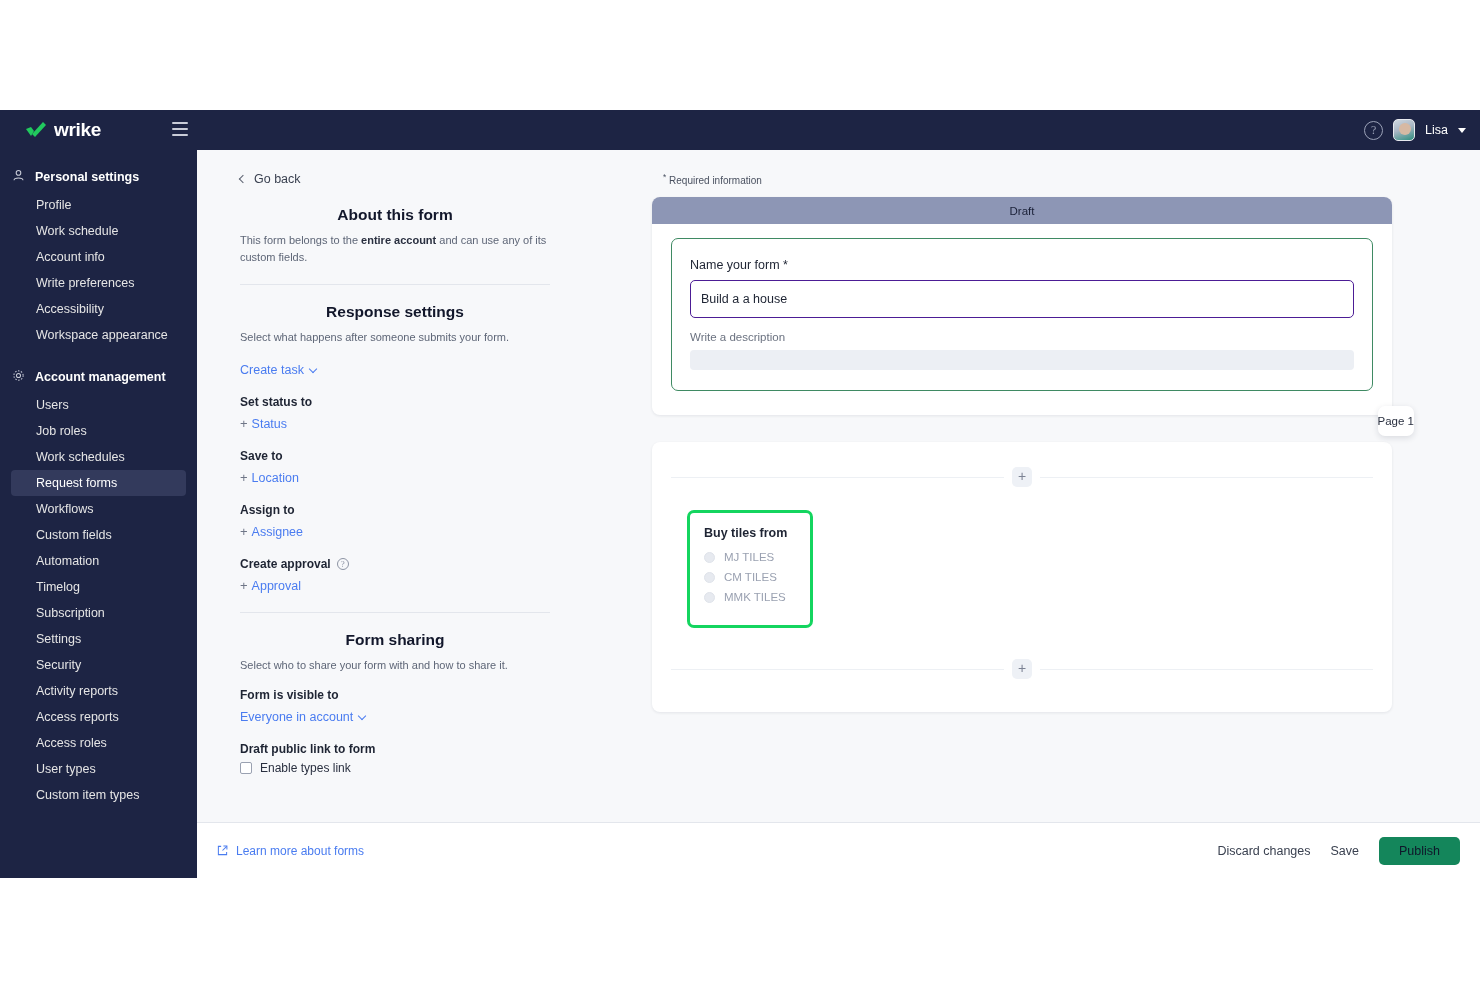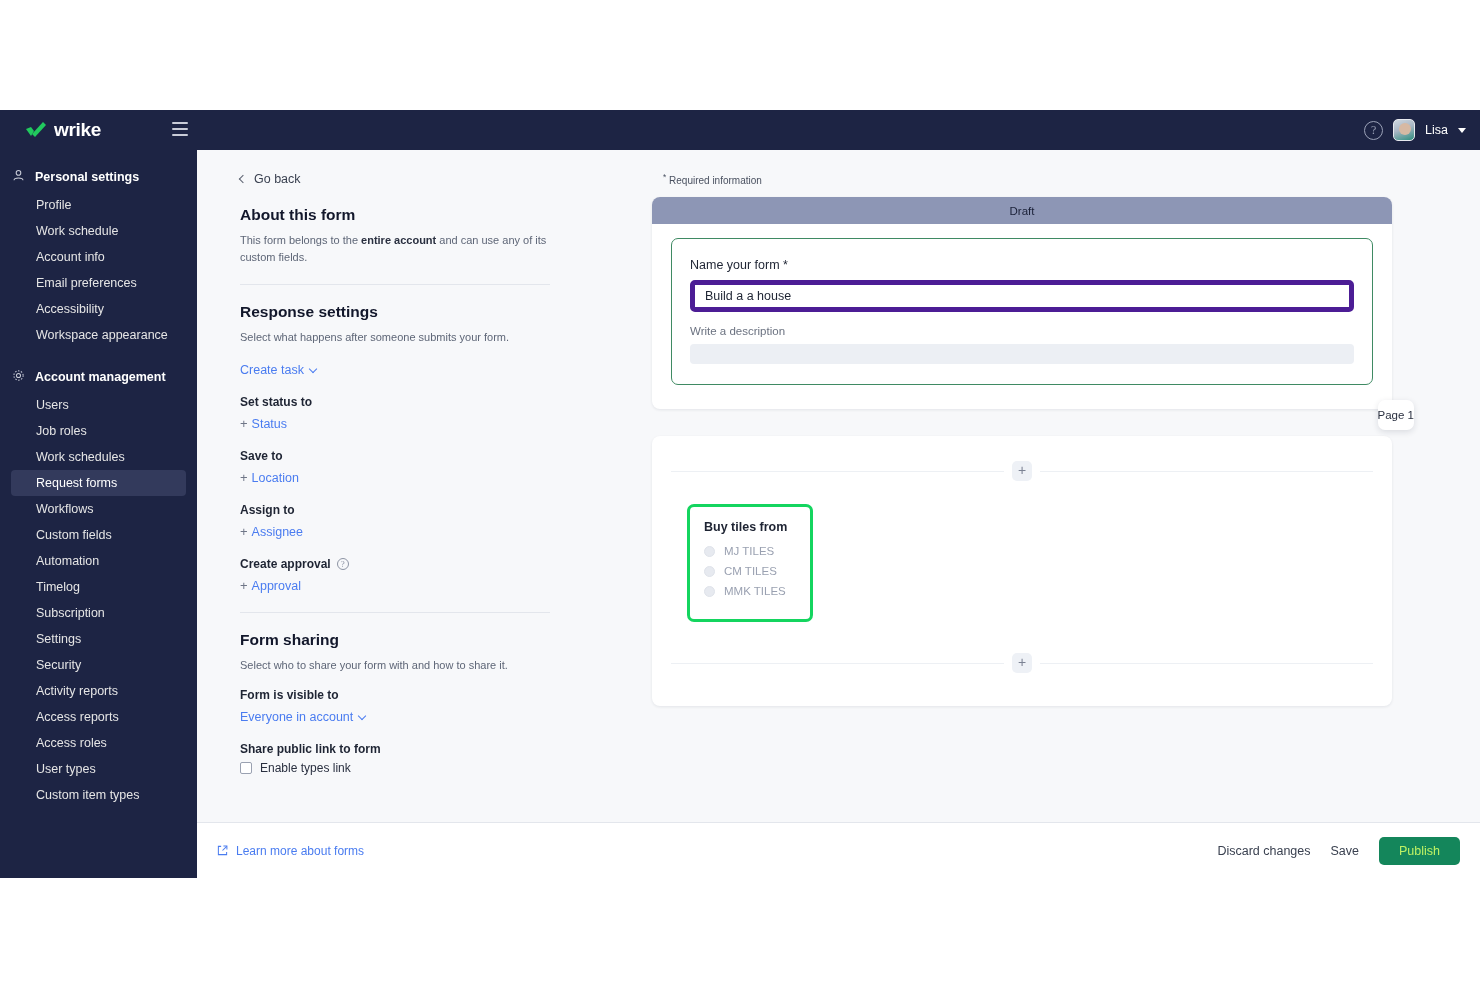--- a/index.html
+++ b/index.html
@@ -91,21 +91,21 @@
   .go-back {
     display: flex; align-items: center; gap: 8px;
     color: #3a4150; font-size: 12.5px; margin-bottom: 20px;
   }
   .chev-left {
     width: 6px; height: 6px; border-left: 1.4px solid #5b6270;
     border-bottom: 1.4px solid #5b6270; transform: rotate(45deg);
     margin-top: 0px;
   }
   .pane-h {
-    font-size: 15.5px; font-weight: bold; color: #12172b; margin-bottom: 8px;
+    font-size: 15.5px; font-weight: bold; color: #12172b; margin-bottom: 8px; text-align: center;
   }
   .pane-sub {
     font-size: 11px; color: #5e6677; line-height: 1.55; margin-bottom: 14px;
   }
   .pane-sub b { color: #2a3040; font-weight: bold; }
   .divider { height: 1px; background: #e3e6ec; margin: 18px 0; }
   .link-blue { color: #4a7cf0; font-size: 12.5px; display: inline-flex; align-items: center; gap: 6px; }
   .chev-down-blue {
     width: 6px; height: 6px; border-right: 1.4px solid #4a7cf0;
     border-bottom: 1.4px solid #4a7cf0; transform: rotate(45deg);
@@ -145,21 +145,21 @@
     height: 27px; background: #8d96b5; color: #1b2138;
     font-size: 11.5px; display: flex; align-items: center; justify-content: center;
   }
   .card-body { padding: 14px 19px 24px 19px; }
   .name-block {
     border: 1.5px solid #3f8a63; border-radius: 7px;
     padding: 19px 18px 20px 18px;
   }
   .name-label { font-size: 12.5px; color: #1e2433; margin-bottom: 8px; }
   .name-input {
-    width: 100%; height: 32px; border: 5px solid #4c1d95;
+    width: 100%; height: 38px; border: 1px solid #4c1d95;
     border-radius: 5px; background: #fff;
     font-size: 12.5px; color: #1e2433; padding: 0 10px;
     font-family: "Liberation Sans", sans-serif;
   }
   .desc-label { font-size: 11.5px; color: #6b7280; margin: 13px 0 7px 0; }
   .desc-box { height: 20px; background: #eceff4; border-radius: 4px; }
 
   
   .q-card {
     position: relative; background: #ffffff; border-radius: 8px;
@@ -206,21 +206,21 @@
     display: flex; align-items: center; gap: 8px;
     margin-left: 20px; color: #4a7cf0; font-size: 12px;
   }
   .ext-icon { width: 11px; height: 11px; }
   .footer-right {
     margin-left: auto; margin-right: 20px;
     display: flex; align-items: center; gap: 20px;
   }
   .btn-text { font-size: 12.5px; color: #3a4150; }
   .btn-publish {
-    background: #14865b; color: #bef264; font-size: 12.5px;
+    background: #14865b; color: #0f172a; font-size: 12.5px;
     border-radius: 5px; padding: 7px 20px; border: none;
     font-family: "Liberation Sans", sans-serif;
   }
 </style>
 </head>
 <body>
 
 <div id="app">
 
   <div class="topbar">
@@ -253,21 +253,21 @@
         <svg width="13" height="13" viewBox="0 0 14 14">
           <circle cx="7" cy="4.2" r="2.5" fill="none" stroke="#c9ccd8" stroke-width="1.1"></circle>
           <path d="M2.2 12 C2.2 8.8 11.8 8.8 11.8 12" fill="none" stroke="#c9ccd8" stroke-width="1.1"></path>
         </svg>
       </span>
       <span>Personal settings</span>
     </div>
     <div class="side-item">Profile</div>
     <div class="side-item">Work schedule</div>
     <div class="side-item">Account info</div>
-    <div class="side-item">Email preferences</div>
+    <div class="side-item">Write preferences</div>
     <div class="side-item">Accessibility</div>
     <div class="side-item">Workspace appearance</div>
 
     <div class="side-gap"></div>
 
     <div class="side-group-head">
       <span>
         <svg width="13" height="13" viewBox="0 0 14 14">
           <circle cx="7" cy="7" r="2.2" fill="none" stroke="#c9ccd8" stroke-width="1.1"></circle>
           <circle cx="7" cy="7" r="5" fill="none" stroke="#c9ccd8" stroke-width="1.1" stroke-dasharray="1.6 1.6"></circle>
@@ -343,21 +343,21 @@
 
       <div class="field-label" style="margin-top:10px">
         <span>Form is visible to</span>
       </div>
       <div class="link-blue">
         <span>Everyone in account</span>
         <span class="chev-down-blue"></span>
       </div>
 
       <div class="field-label">
-        <span>Share public link to form</span>
+        <span>Draft public link to form</span>
       </div>
       <div class="checkrow">
         <span class="chkbox"></span>
         <span class="chk-label">Enable types link</span>
       </div>
     </div>
 
     <div class="form-pane">
 
       <div class="required-note">

